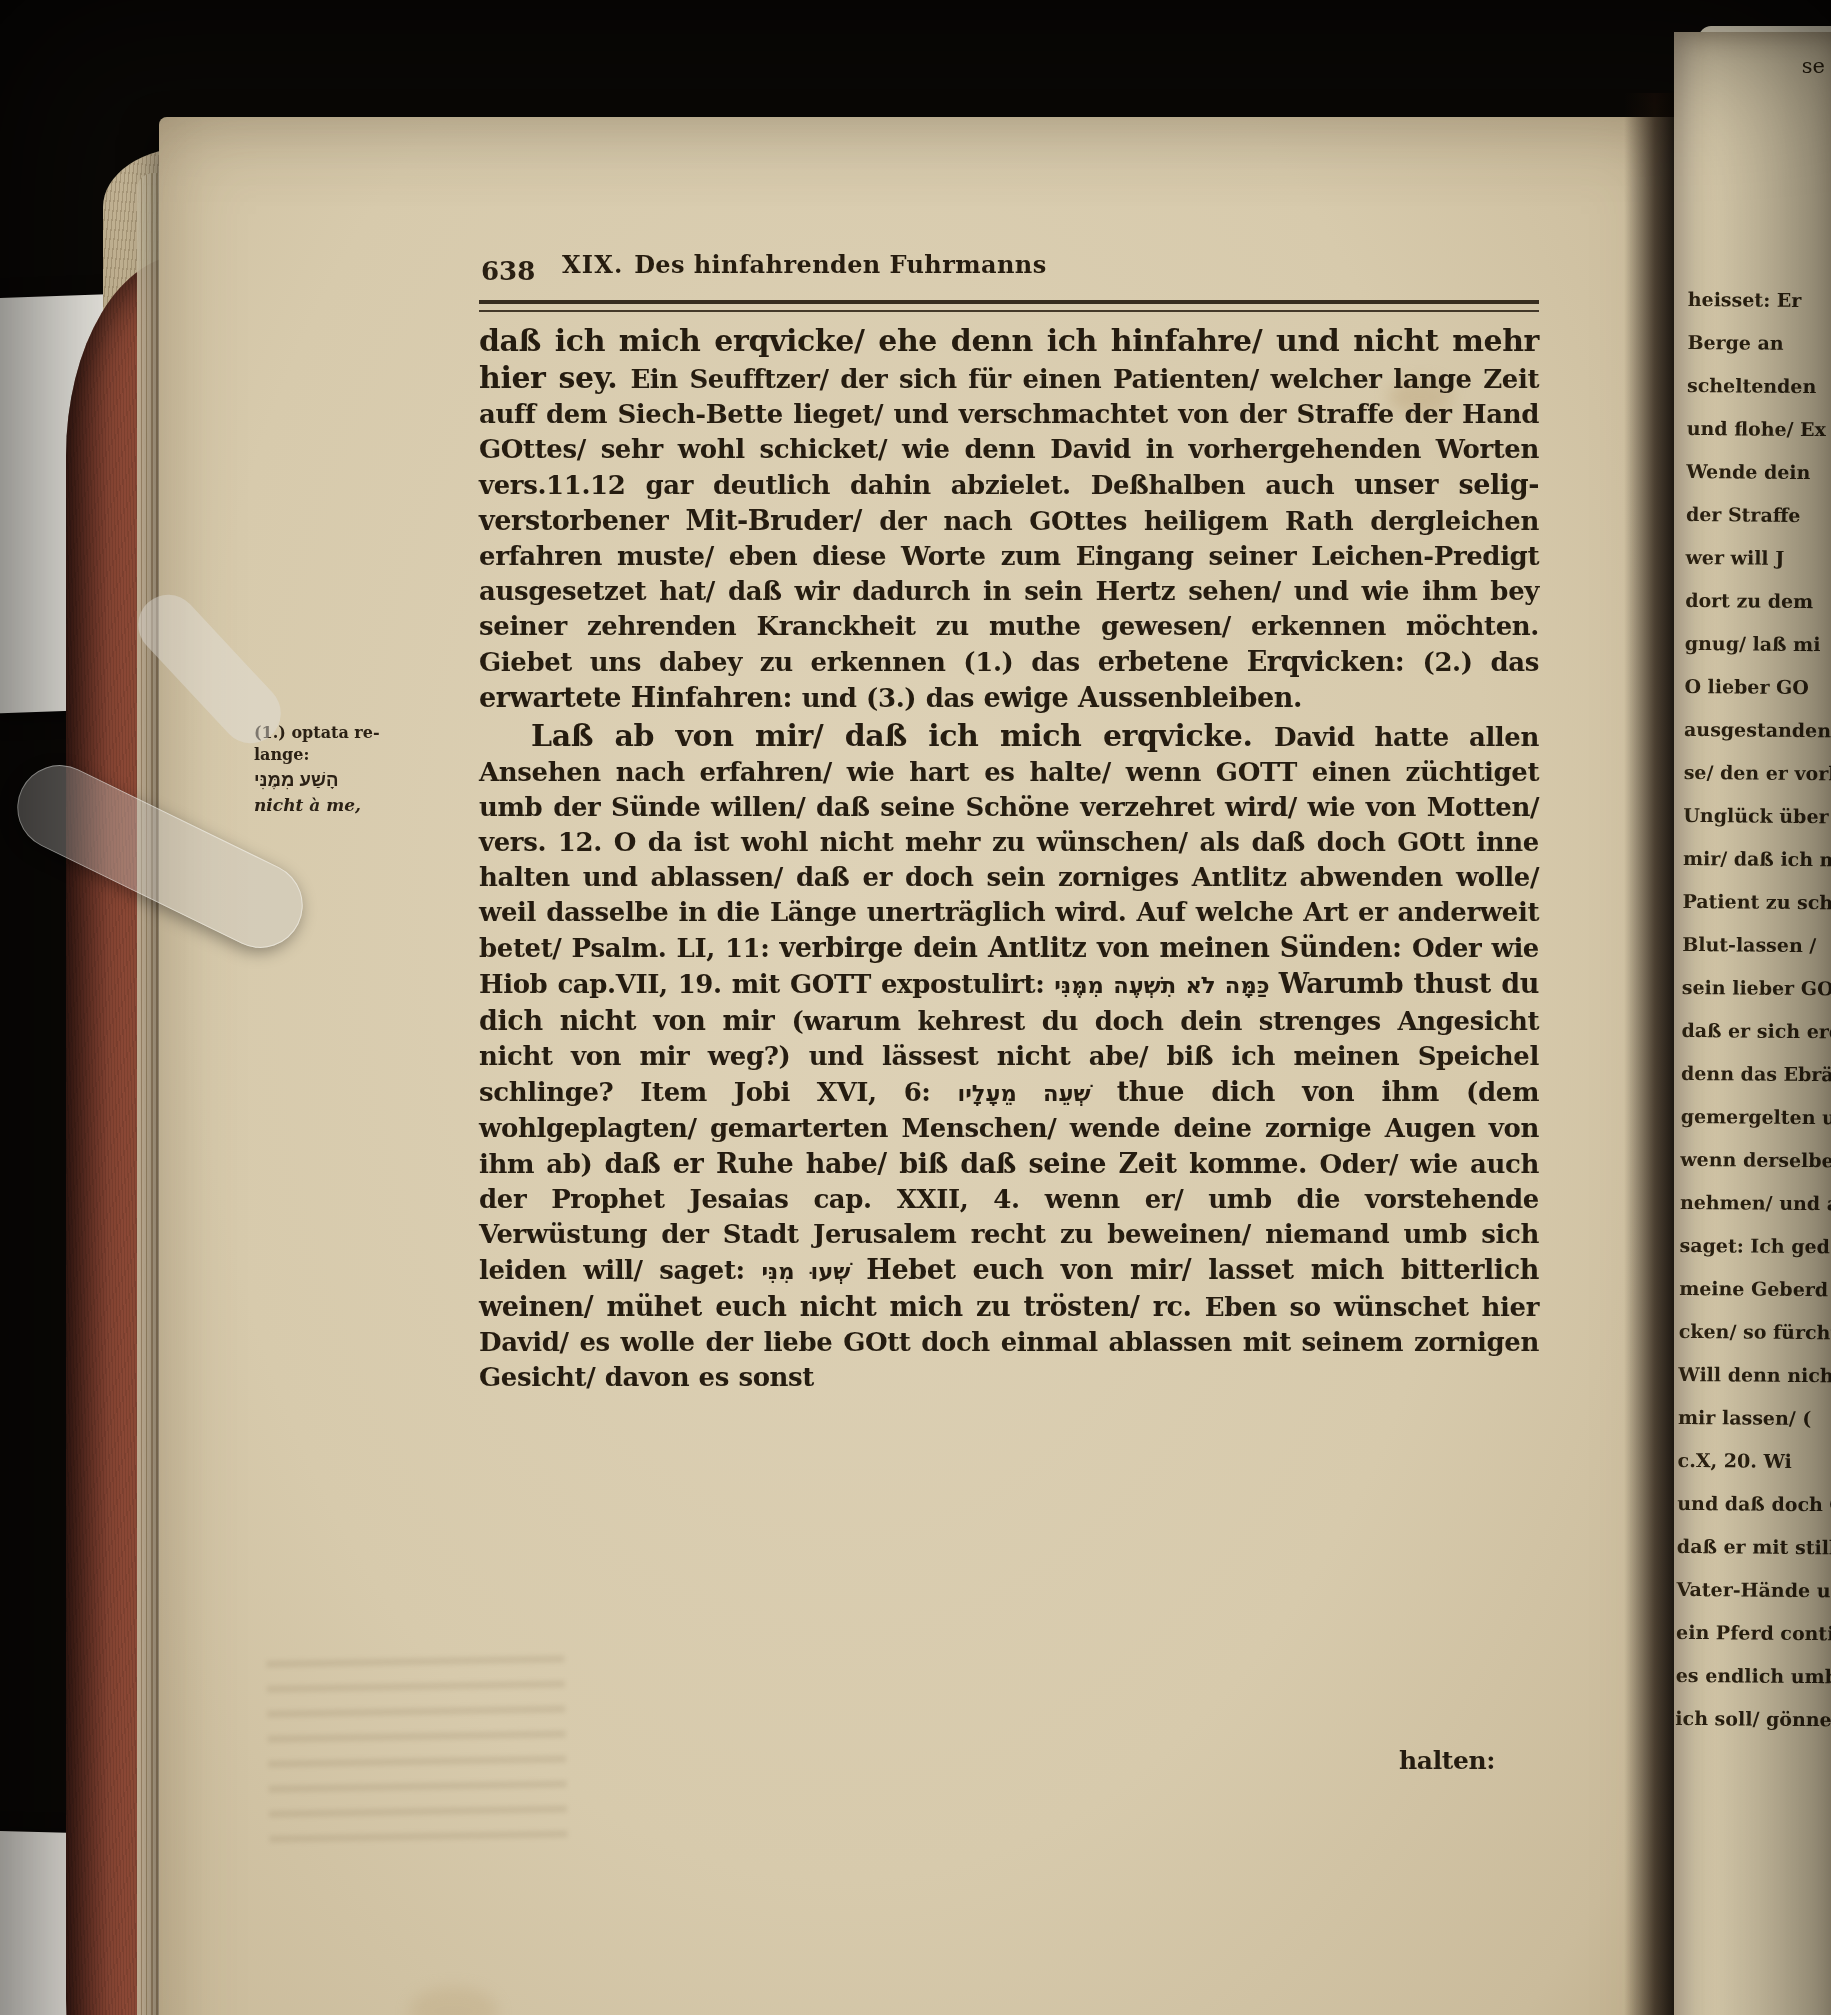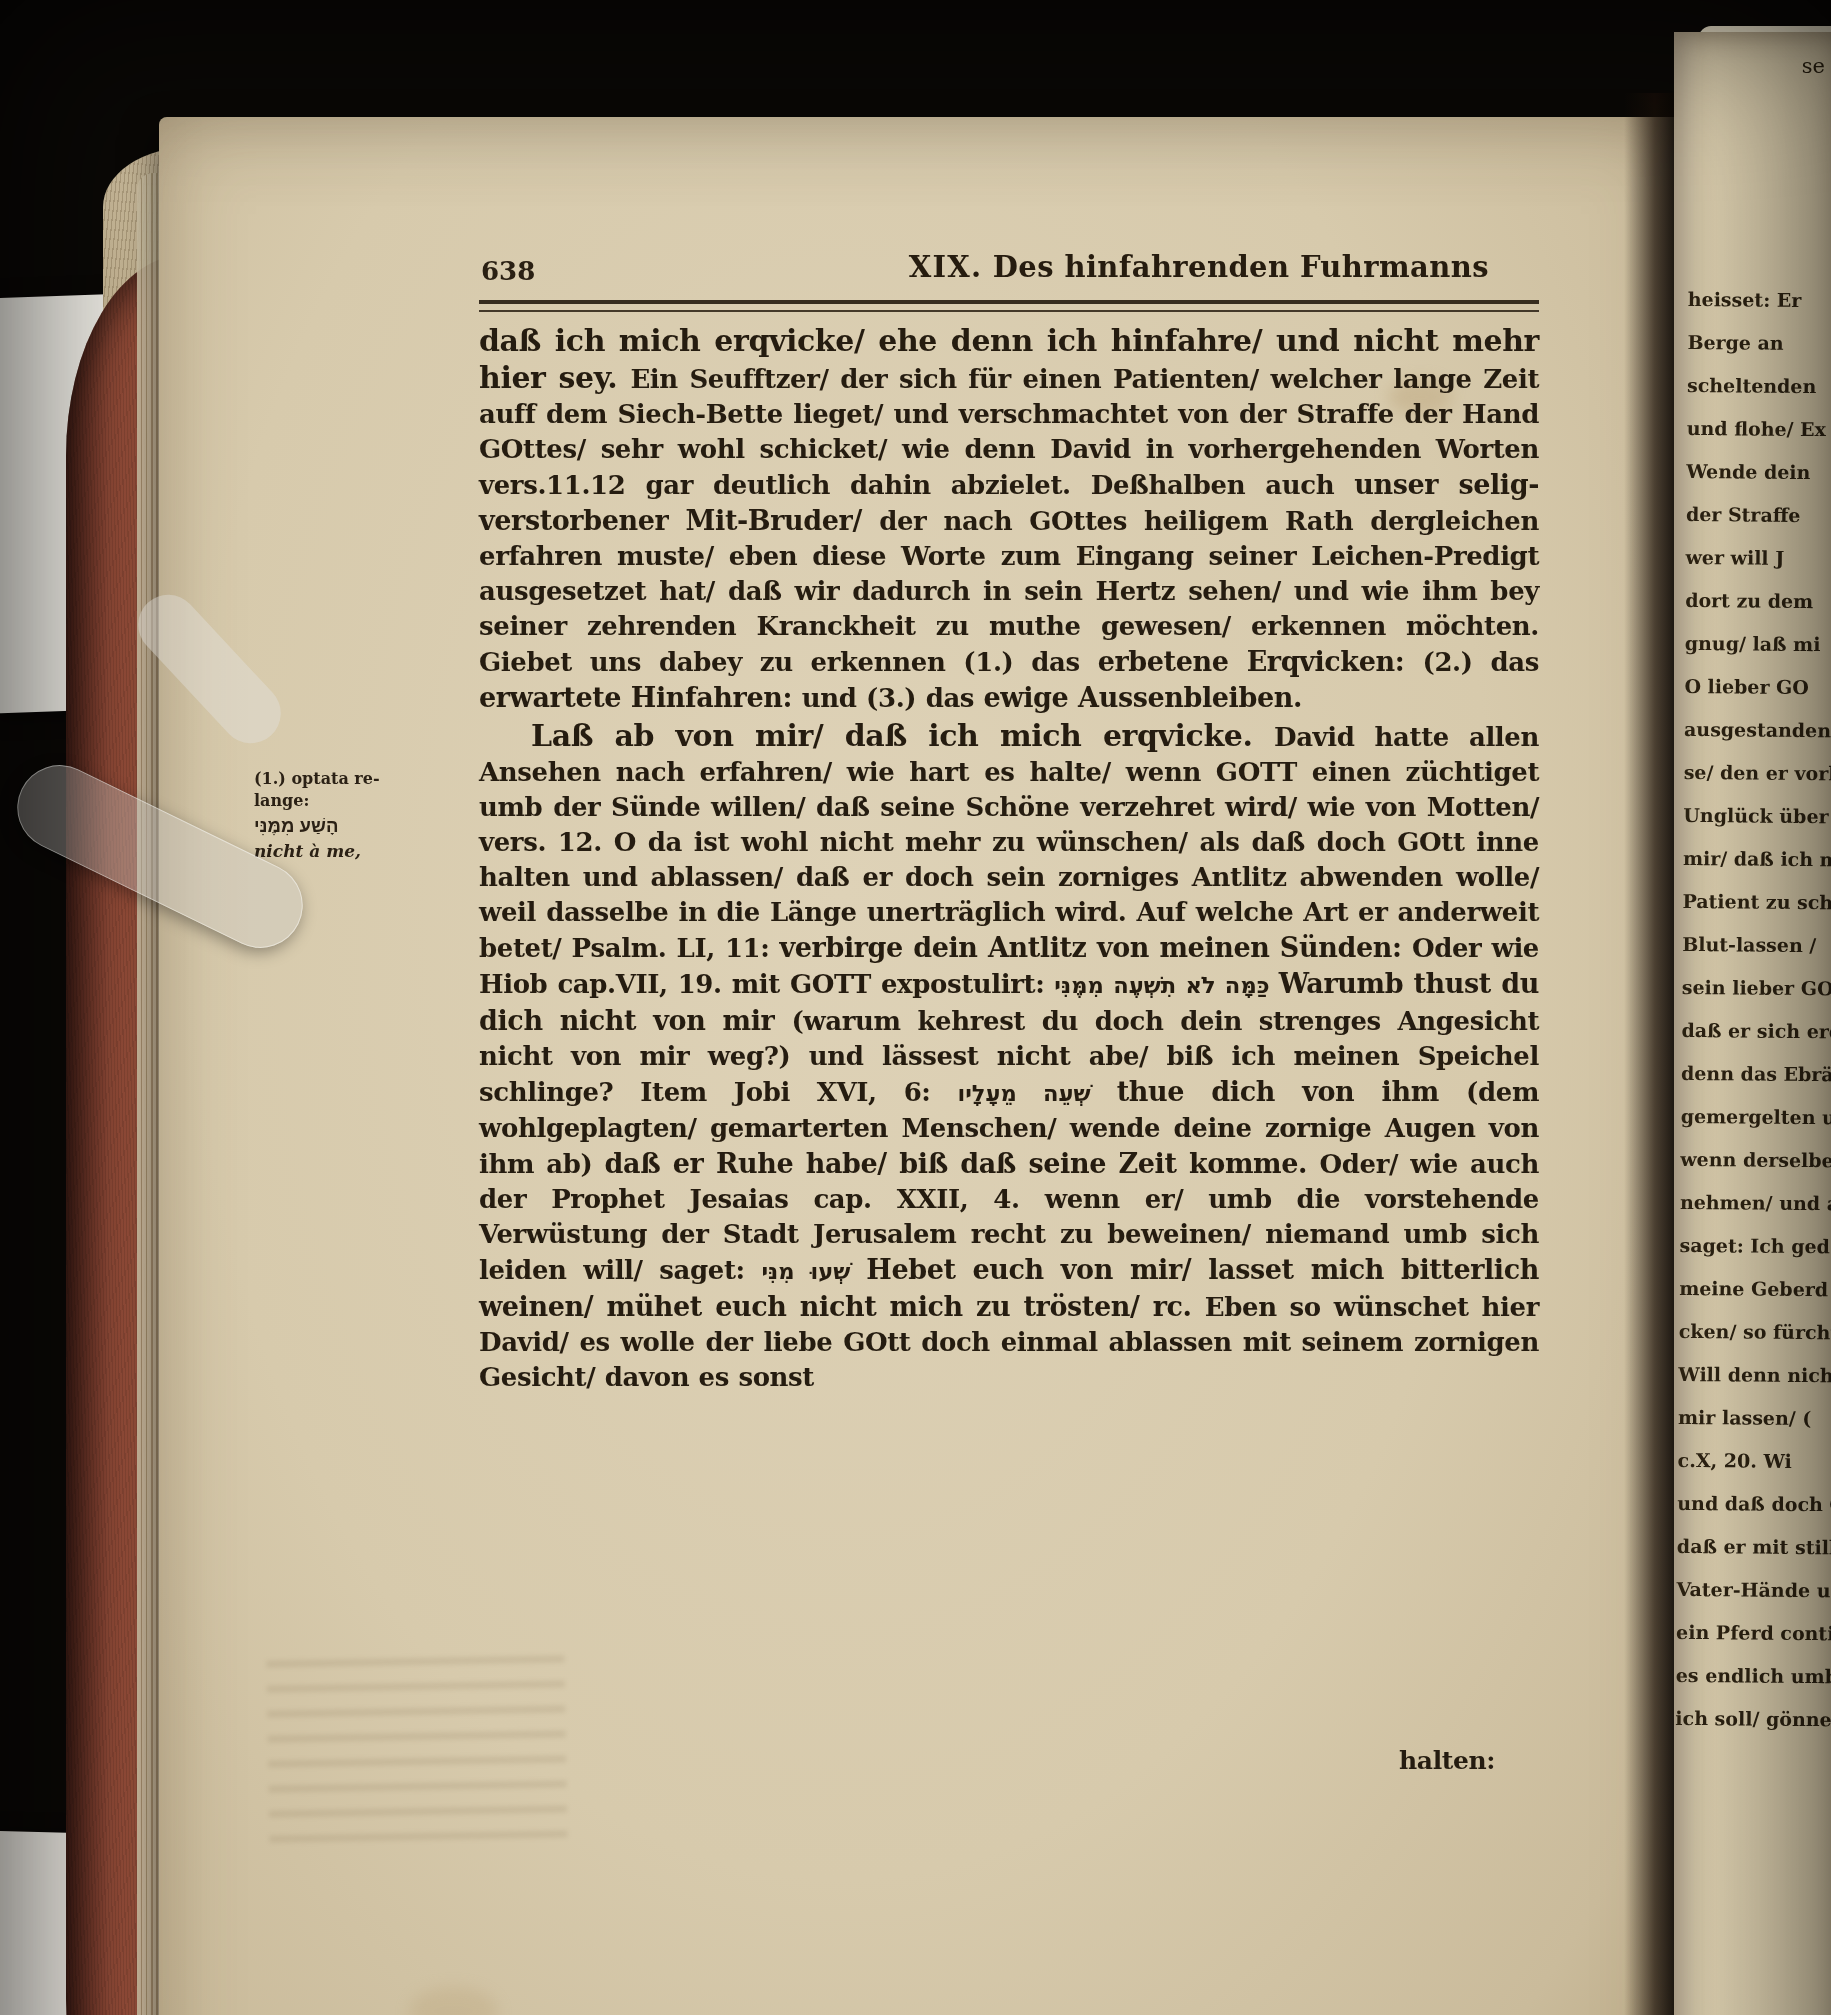--- a/index.html
+++ b/index.html
@@ -40,39 +40,39 @@
   
   .left-page{position:absolute;left:159px;top:117px;width:1519px;height:2043px;
          border-radius:8px 3.2px 5.6px 36px;
          background:radial-gradient(ellipse at 45% 38%,#ded2b7 0%,#d7caac 55%,#cabb9b 85%,#b9a884 100%);
          box-shadow:inset 0 0 81px rgba(95,72,42,.35), 0 16px 36px rgba(0,0,0,.65);}
   .fox{position:absolute;border-radius:50%;filter:blur(7.3px);opacity:.35;background:#b49a6e;}
   .fox1{left:1229px;top:262px;width:64px;height:36px;}
   .fox2{left:250px;top:1870px;width:89px;height:48px;opacity:.25;}
 
   .pg-number{position:absolute;left:322px;top:139px;font-size:26px;font-weight:bold;color:#2a2013;}
-  .pg-title{position:absolute;left:403px;top:133px;width:927px;text-align:right;
-         font-size:29px;font-weight:bold;color:#261c0f;letter-spacing:0.4px;white-space:nowrap;}
+  .pg-title{position:absolute;left:403px;top:133px;width:927px;text-align:left;
+         font-size:24px;font-weight:bold;color:#261c0f;letter-spacing:0.4px;white-space:nowrap;}
   .pg-title .roman{letter-spacing:1.2px;font-weight:600;margin-right:10.5px;}
   .rule{position:absolute;left:320px;width:1060px;background:#291f12;}
   .rule-thick{top:183px;height:4px;opacity:.92;}
   .rule-thin{top:193px;height:1.6px;opacity:.85;}
 
   .body-block{position:absolute;left:320px;top:206px;width:1060px;height:1467px;
          color:#251c10;font-weight:bold;font-size:26px;line-height:35px;
          text-align:justify;letter-spacing:-0.4px;word-spacing:0.8px;}
   .body-block p{margin:0;}
   .body-block p.p2{margin-top:2px;text-indent:52px;}
   .run.quote{font-size:30px;}
   .run.emph{font-size:27px;}
   .run.hebrew{font-family:"DejaVu Sans",sans-serif;font-size:22.6px;letter-spacing:0;}
   .catchword{position:absolute;right:44px;bottom:12px;font-size:25px;font-weight:bold;color:#251c10;}
 
   .margin-note{position:absolute;left:95px;top:605px;width:220px;color:#2b2115;
-         font-size:16px;line-height:22px;font-weight:600;margin-top:46px;}
+         font-size:16px;line-height:22px;font-weight:600;}
   .mn-hebrew{font-family:Liberation Sans, sans-serif;font-size:18.5px;margin-top:3.2px;font-weight:bold;}
   .mn-latin{font-style:italic;margin-top:3.2px;font-size:17px;}
 
   .bleed{position:absolute;left:109px;top:1531px;width:298px;height:210px;opacity:.15;
          background:repeating-linear-gradient(0deg,transparent 0 17.7px,#7a6648 17.7px 25px);
          filter:blur(2.8px);transform:rotate(-1deg);border-radius:9.7px;}
 
   
   .gutter-shadow{position:absolute;left:1624px;top:93px;width:56px;height:2108px;
          background:linear-gradient(90deg,rgba(25,15,8,0) 0%,rgba(25,15,8,.7) 55%,rgba(8,5,3,.95) 100%);}

